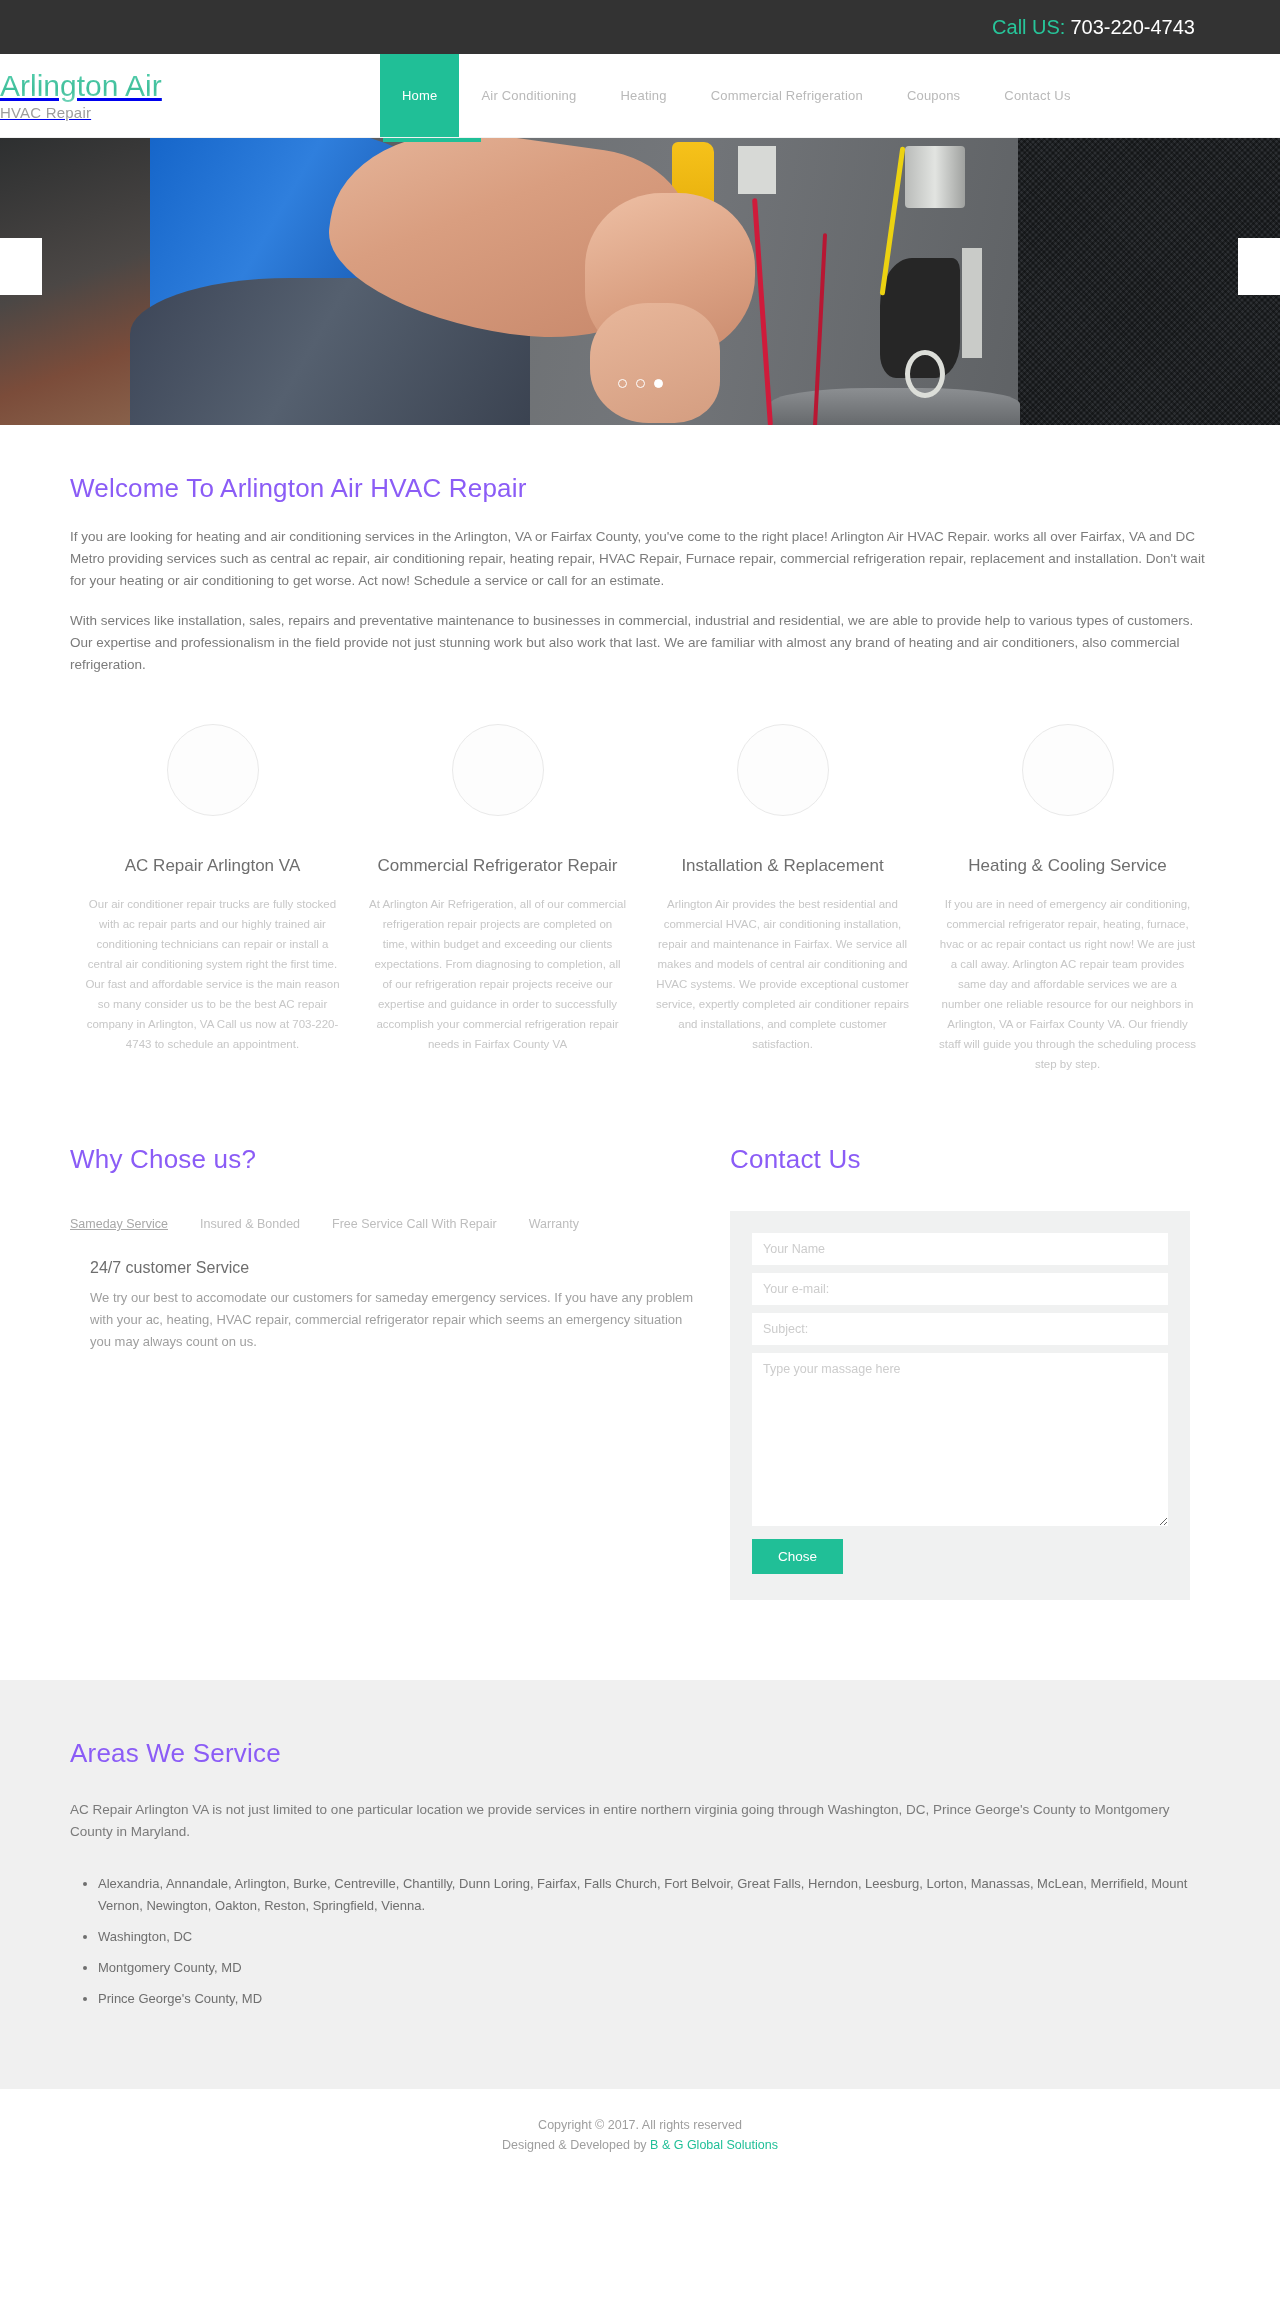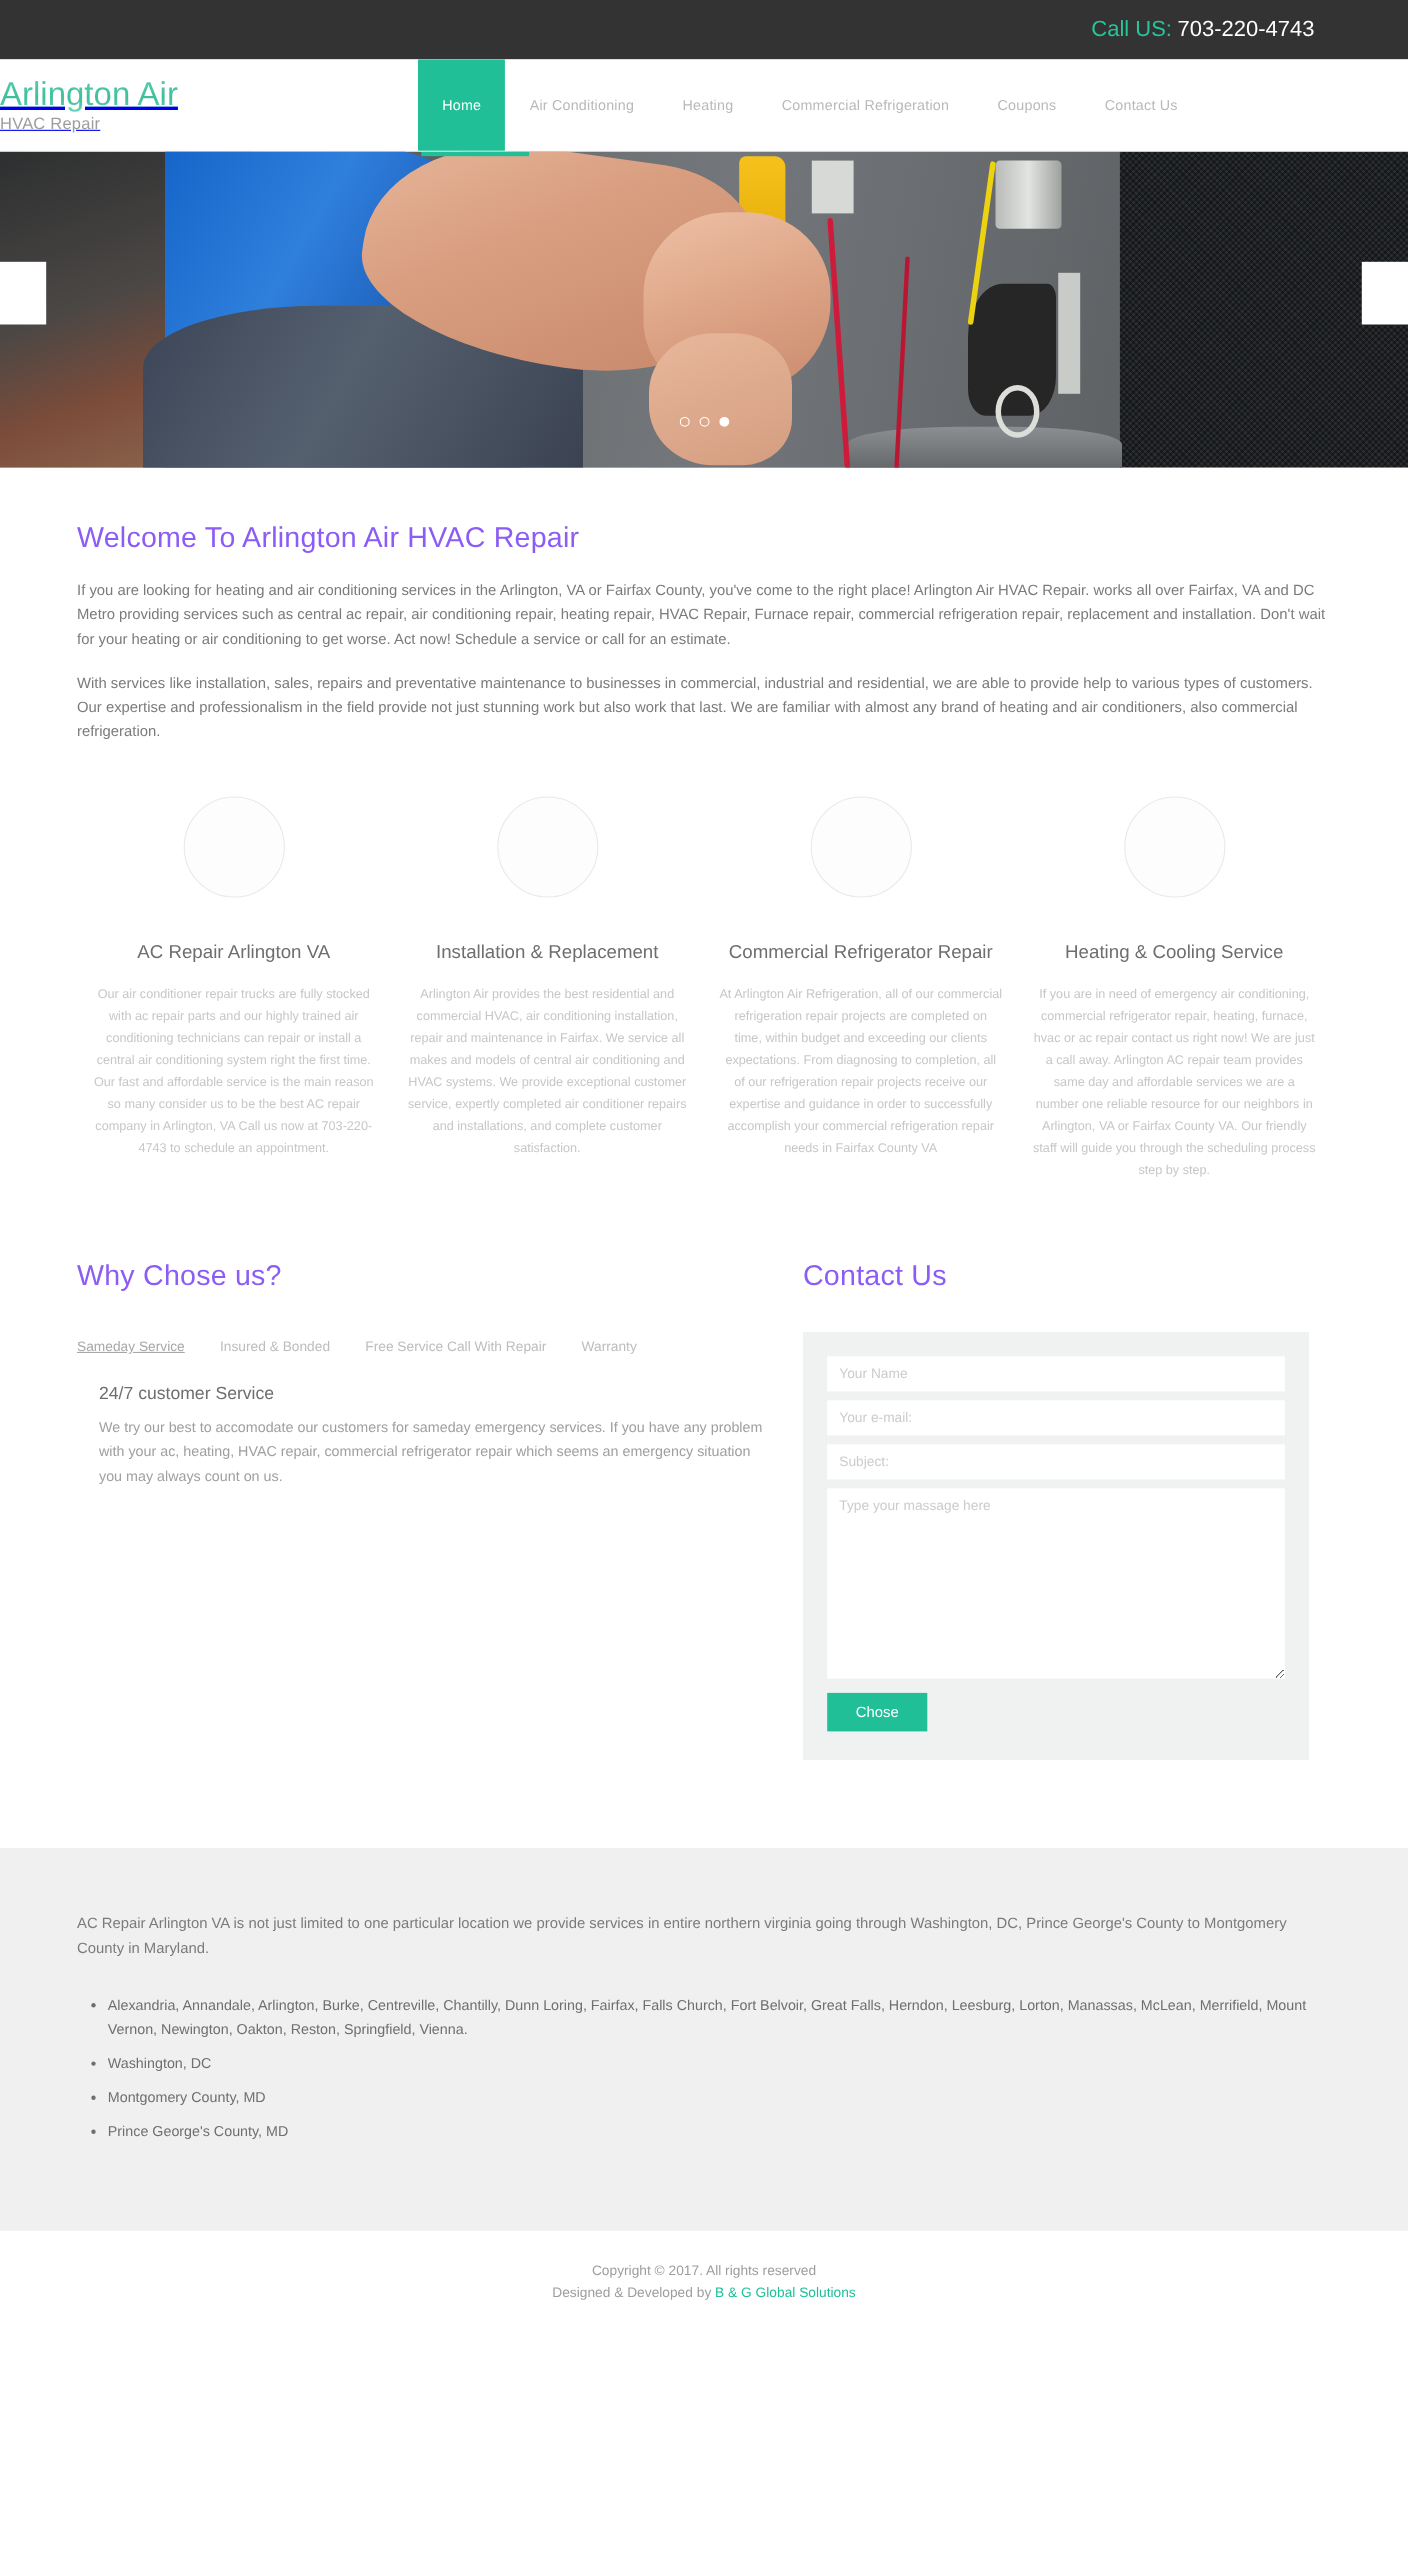--- a/index.html
+++ b/index.html
@@ -239,27 +239,27 @@
   <p>With services like installation, sales, repairs and preventative maintenance to businesses in commercial, industrial and residential, we are able to provide help to various types of customers. Our expertise and professionalism in the field provide not just stunning work but also work that last. We are familiar with almost any brand of heating and air conditioners, also commercial refrigeration.</p>
 
   <div class="services">
     <div class="svc">
       <div class="circ"></div>
       <h3>AC Repair Arlington VA</h3>
       <p>Our air conditioner repair trucks are fully stocked with ac repair parts and our highly trained air conditioning technicians can repair or install a central air conditioning system right the first time. Our fast and affordable service is the main reason so many consider us to be the best AC repair company in Arlington, VA Call us now at 703-220-4743 to schedule an appointment.</p>
     </div>
     <div class="svc">
       <div class="circ"></div>
+      <h3>Commercial Refrigerator Repair</h3>
+      <p>At Arlington Air Refrigeration, all of our commercial refrigeration repair projects are completed on time, within budget and exceeding our clients expectations. From diagnosing to completion, all of our refrigeration repair projects receive our expertise and guidance in order to successfully accomplish your commercial refrigeration repair needs in Fairfax County VA</p>
+    </div>
+    <div class="svc">
+      <div class="circ"></div>
       <h3>Installation &amp; Replacement</h3>
       <p>Arlington Air provides the best residential and commercial HVAC, air conditioning installation, repair and maintenance in Fairfax. We service all makes and models of central air conditioning and HVAC systems. We provide exceptional customer service, expertly completed air conditioner repairs and installations, and complete customer satisfaction.</p>
-    </div>
-    <div class="svc">
-      <div class="circ"></div>
-      <h3>Commercial Refrigerator Repair</h3>
-      <p>At Arlington Air Refrigeration, all of our commercial refrigeration repair projects are completed on time, within budget and exceeding our clients expectations. From diagnosing to completion, all of our refrigeration repair projects receive our expertise and guidance in order to successfully accomplish your commercial refrigeration repair needs in Fairfax County VA</p>
     </div>
     <div class="svc">
       <div class="circ"></div>
       <h3>Heating &amp; Cooling Service</h3>
       <p>If you are in need of emergency air conditioning, commercial refrigerator repair, heating, furnace, hvac or ac repair contact us right now! We are just a call away. Arlington AC repair team provides same day and affordable services we are a number one reliable resource for our neighbors in Arlington, VA or Fairfax County VA. Our friendly staff will guide you through the scheduling process step by step.</p>
     </div>
   </div>
 
   <div class="two-col">
     <div class="col-left">
@@ -284,20 +284,21 @@
         <input type="text" placeholder="Subject:" style="">
         <textarea placeholder="Type your massage here" style=""></textarea>
         <button class="submit-btn">Chose</button>
       </div>
     </div>
   </div>
 </div>
 
 <div class="areas-band">
   <div class="wrap">
+    <h2 class="sec">Areas We Service</h2>
     <p class="lead">AC Repair Arlington VA is not just limited to one particular location we provide services in entire northern virginia going through Washington, DC, Prince George's County to Montgomery County in Maryland.</p>
     <ul>
       <li>Alexandria, Annandale, Arlington, Burke, Centreville, Chantilly, Dunn Loring, Fairfax, Falls Church, Fort Belvoir, Great Falls, Herndon, Leesburg, Lorton, Manassas, McLean, Merrifield, Mount Vernon, Newington, Oakton, Reston, Springfield, Vienna.</li>
       <li>Washington, DC</li>
       <li>Montgomery County, MD</li>
       <li>Prince George's County, MD</li>
     </ul>
   </div>
 </div>
 

